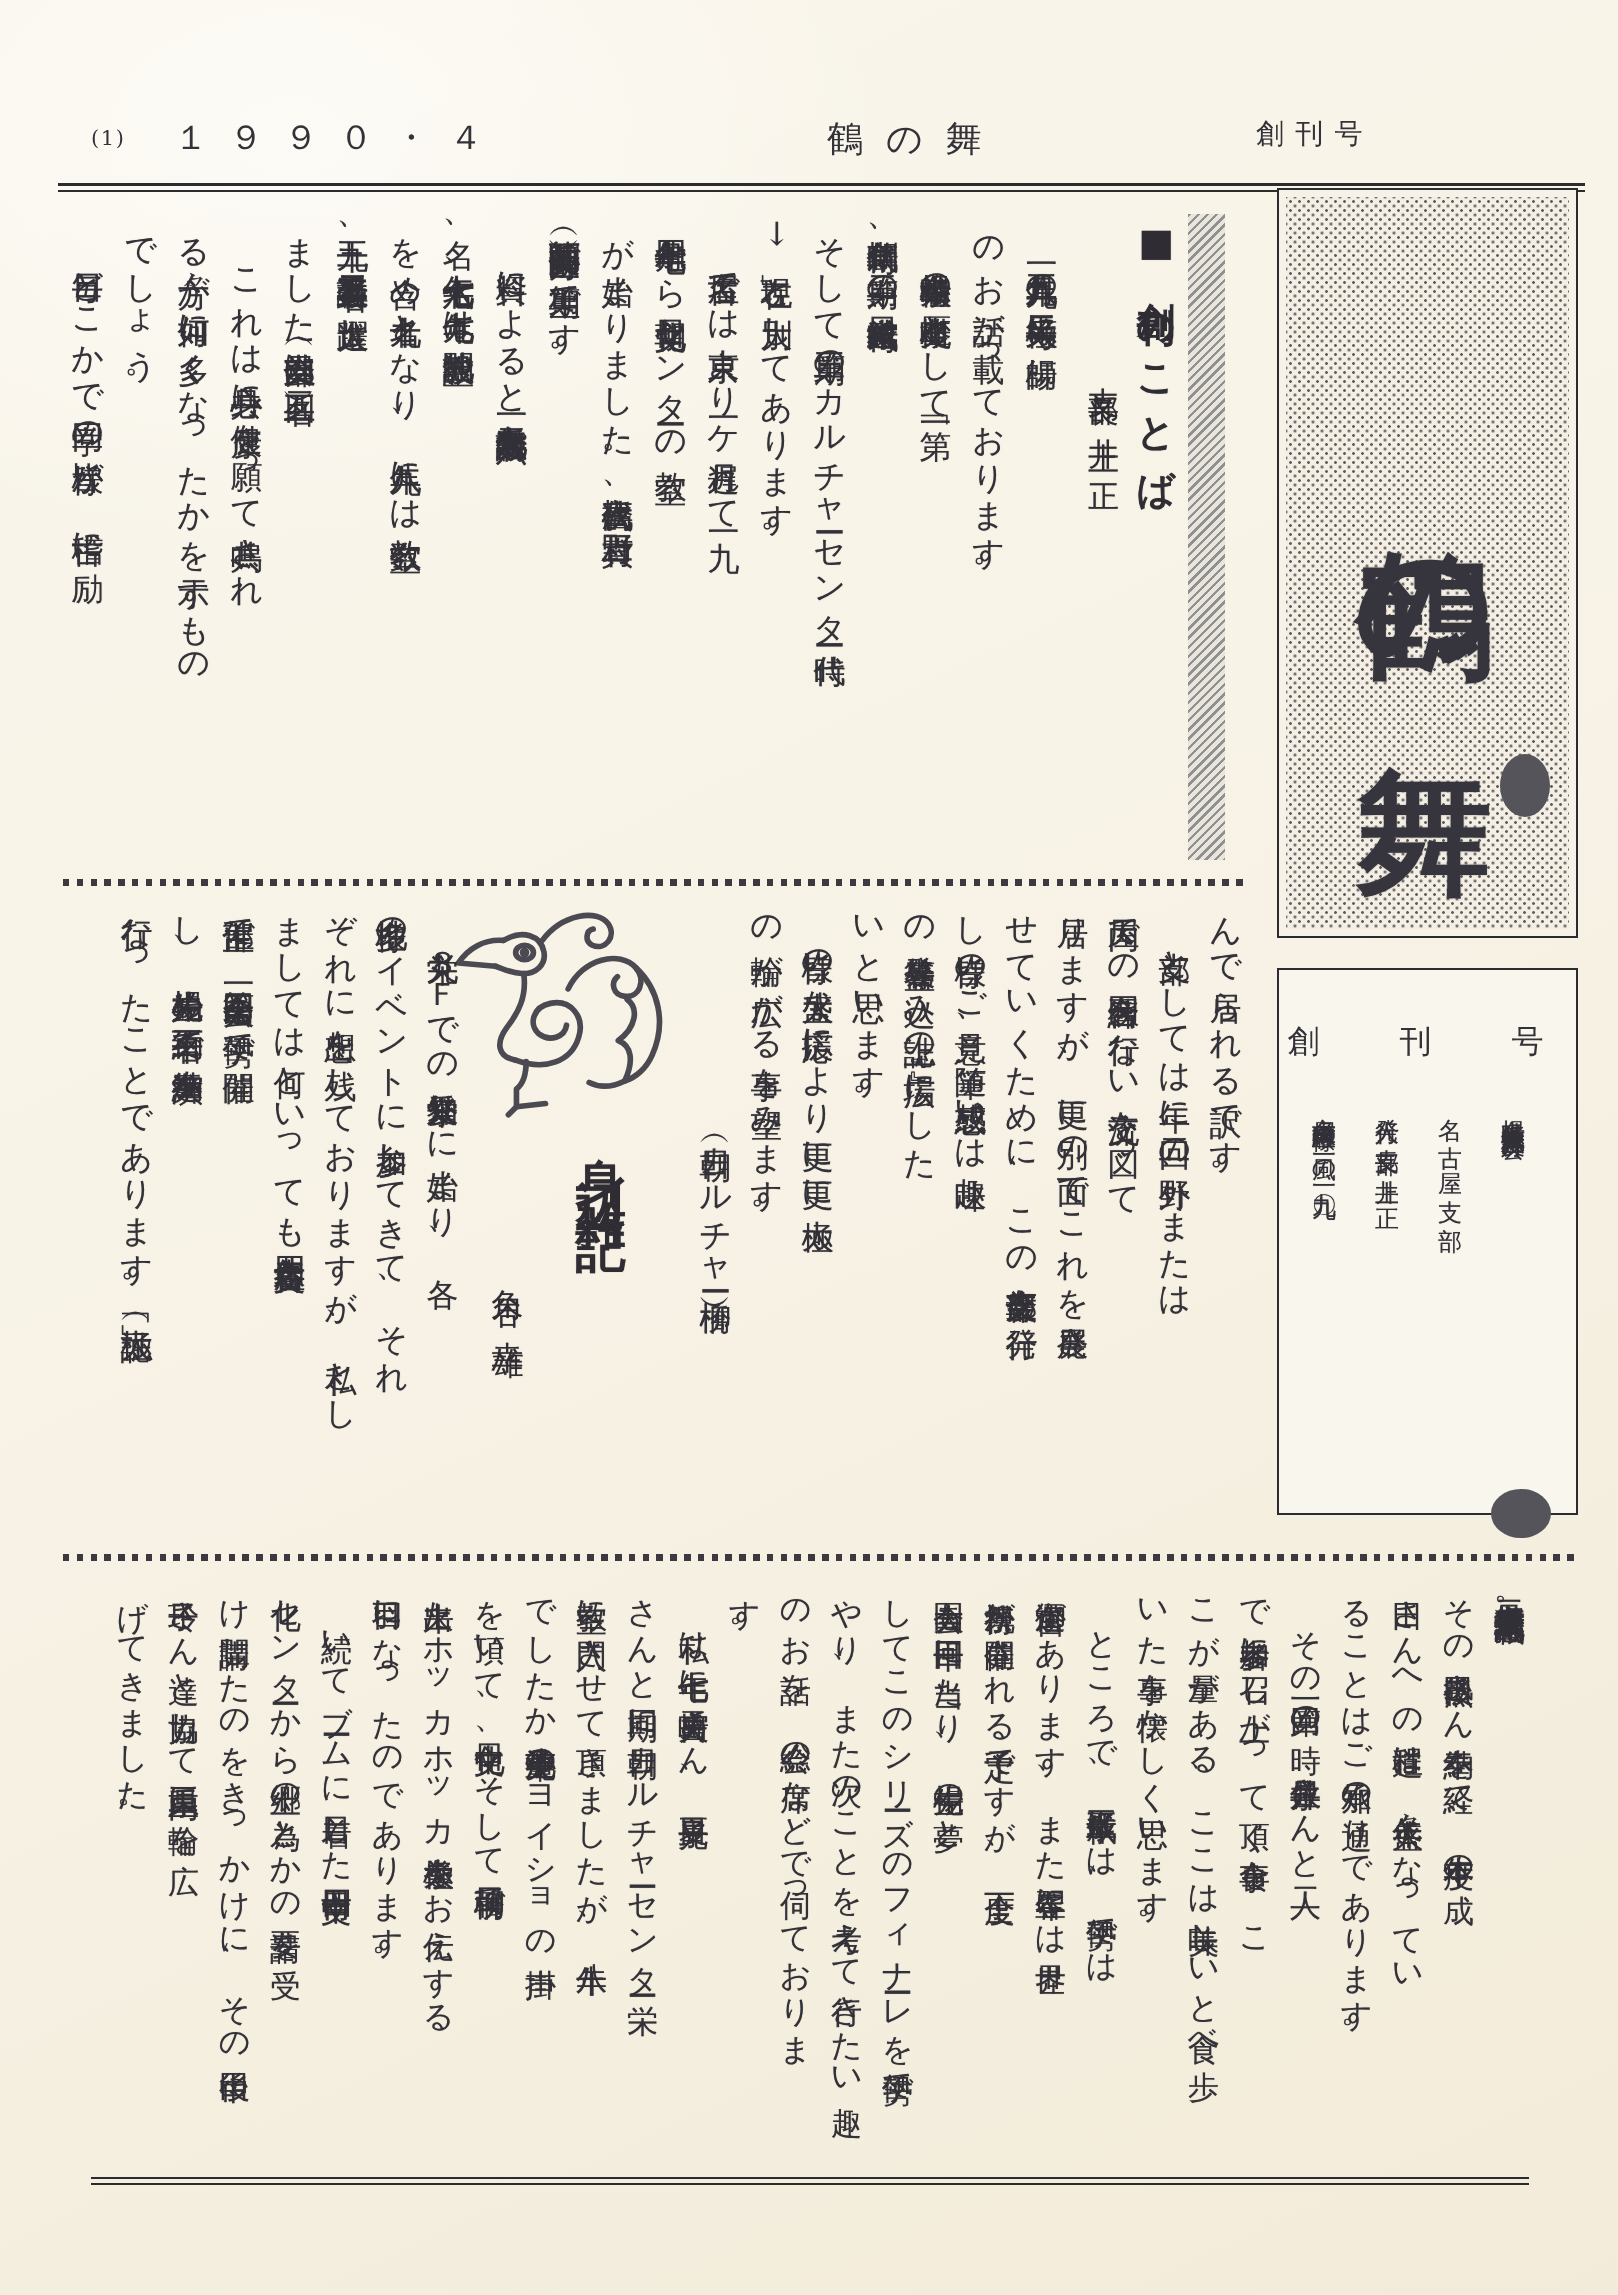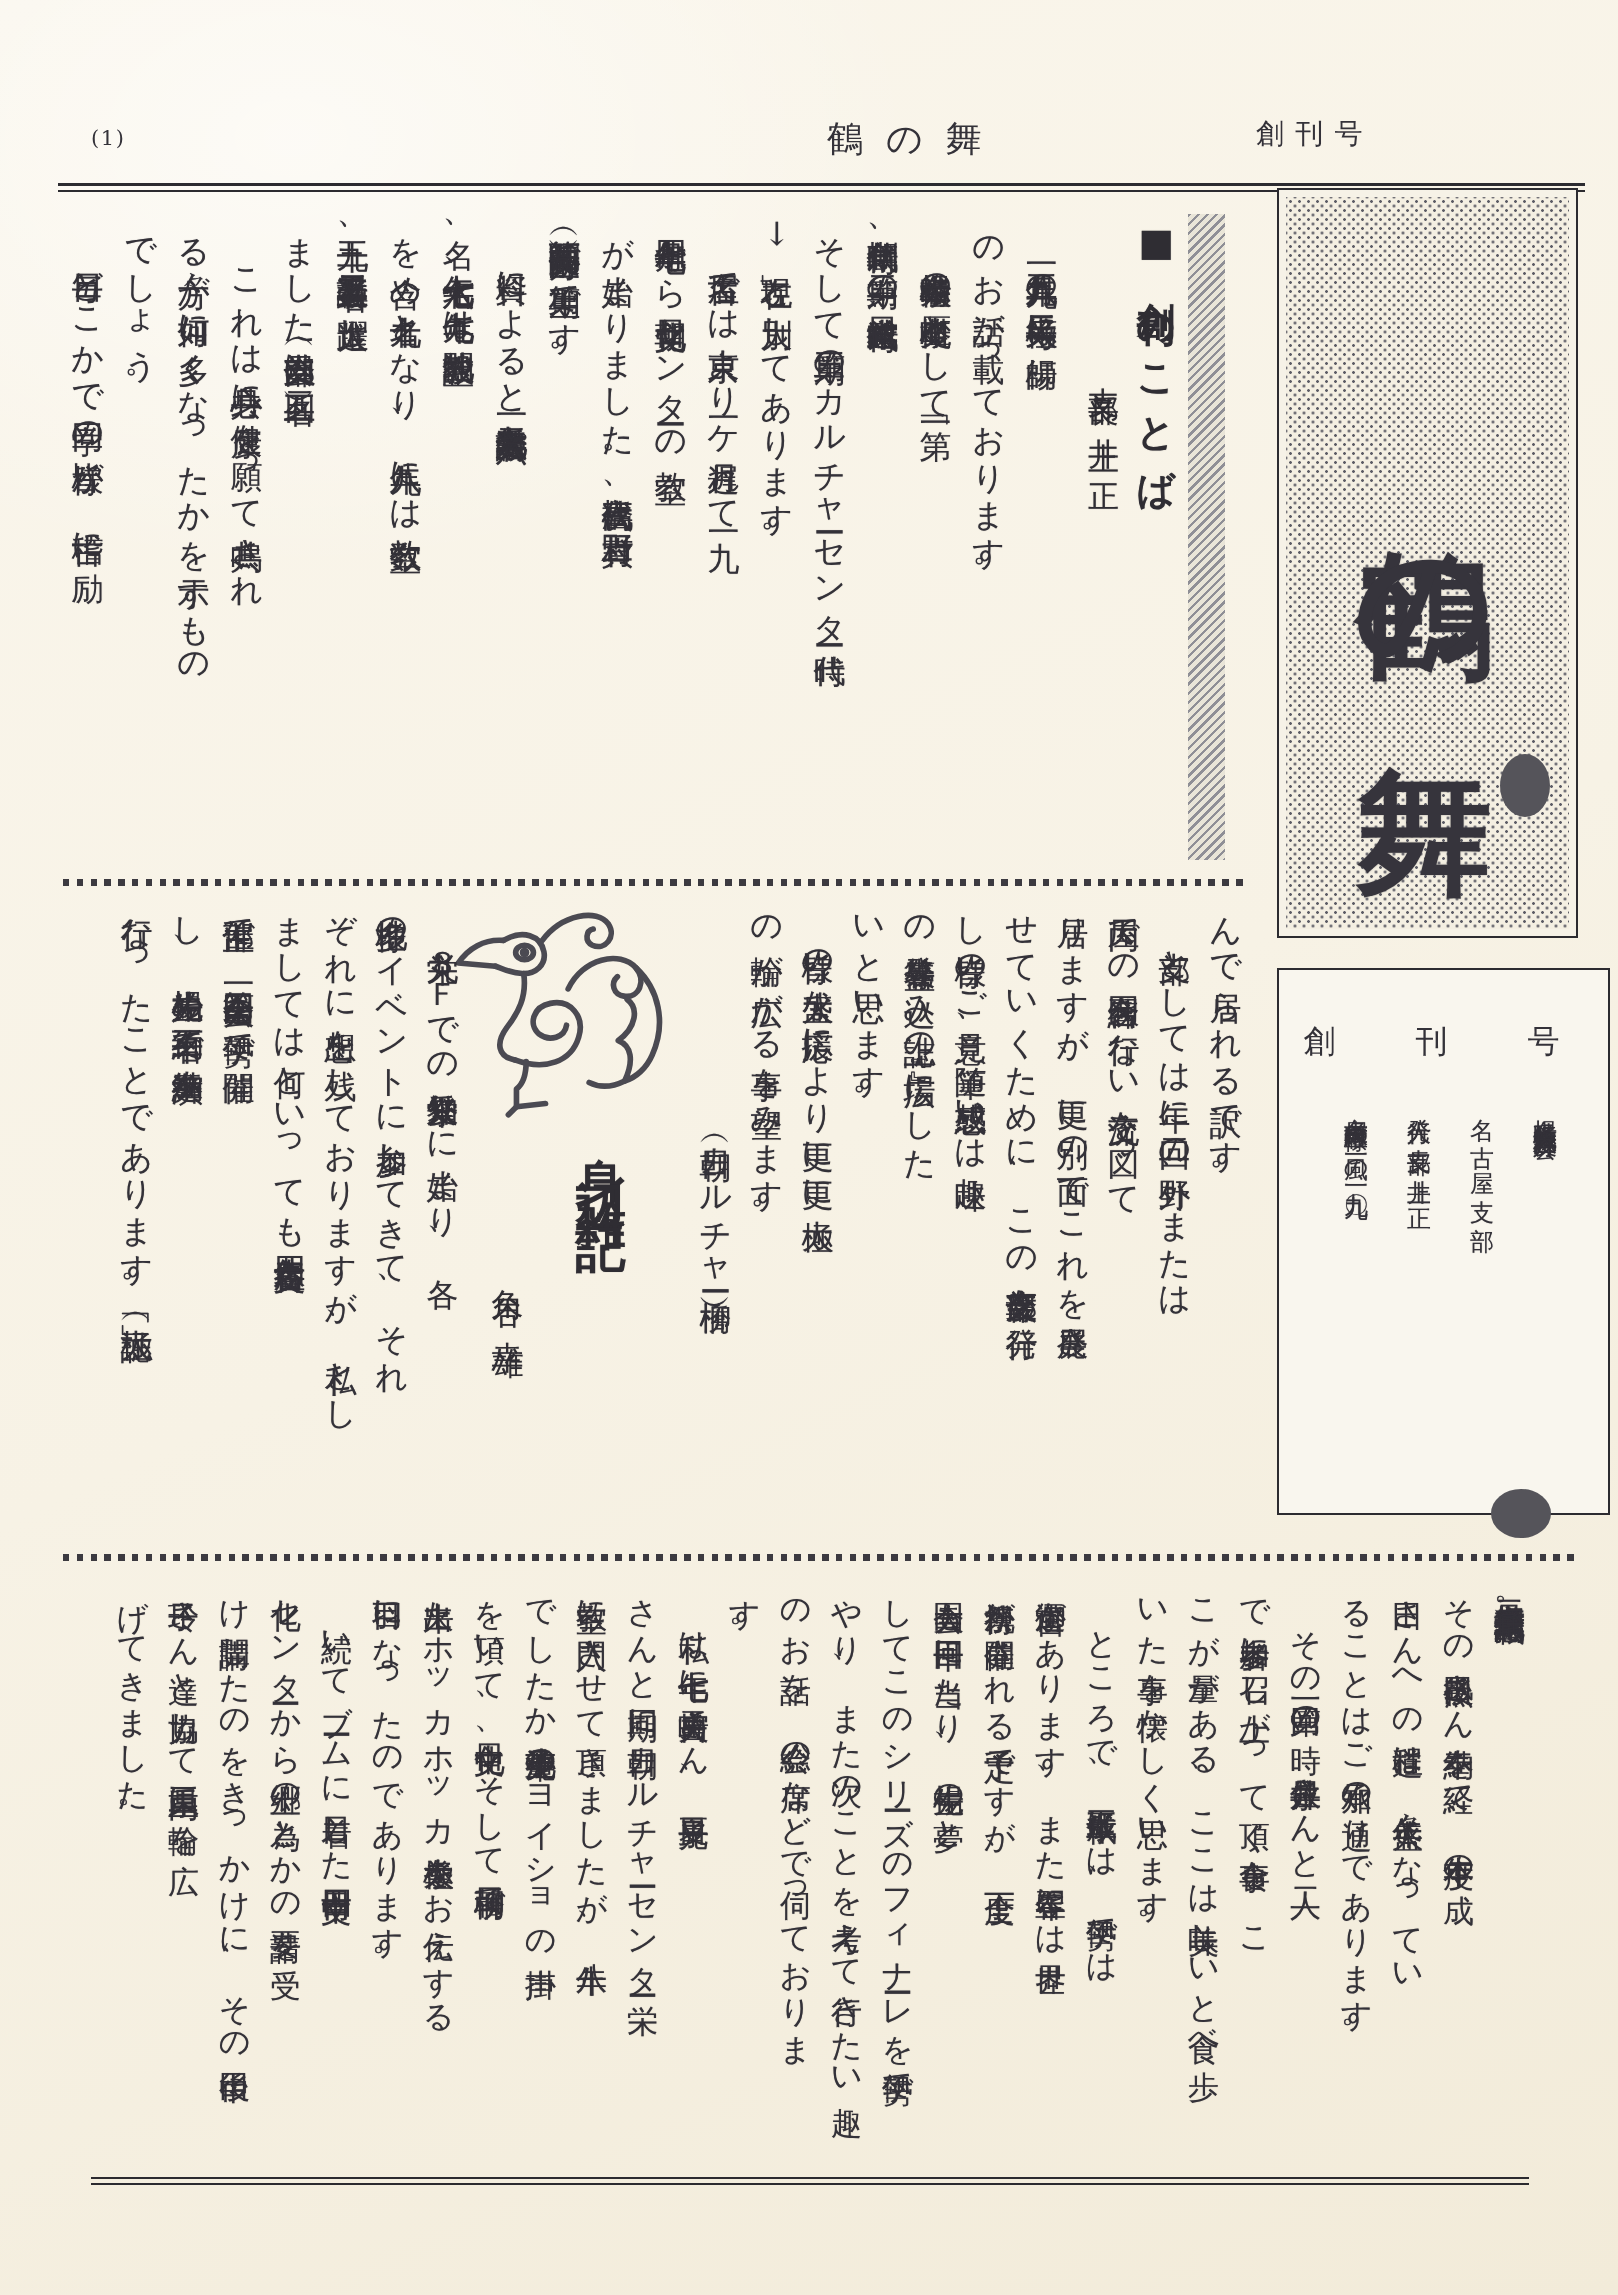--- a/index.html
+++ b/index.html
@@ -32,21 +32,21 @@
   .masthead-dots{width:100%;height:100%;position:relative;
     background-color:#f4efe2;
     background-image:radial-gradient(#5d5d66 1.3px,transparent 1.5px),
                      radial-gradient(#5d5d66 1.3px,transparent 1.5px);
     background-size:9px 9px;background-position:0 0,4.5px 4.5px;}
   .masthead-title{position:absolute;inset:0;display:flex;align-items:center;justify-content:center;
     writing-mode:vertical-rl;text-orientation:upright;
     font-size:136px;font-weight:bold;letter-spacing:29px;color:#36343c;
     text-shadow:0 0 1.6px rgba(40,40,48,.5);}
   
-  .colophon{position:absolute;left:1277px;top:968px;width:333px;height:547px;
+  .colophon{position:absolute;left:1277px;top:968px;width:301px;height:547px;
     border:2.4px solid #2c2b30;background:#f9f6ee;box-sizing:border-box;}
   .colophon-header{position:absolute;top:50px;left:0;right:0;text-align:center;
     font-size:32px;letter-spacing:24px;color:#343239;white-space:nowrap;}
   .colophon-cols{top:130px;right:32px;height:389px;font-size:24px;letter-spacing:1.6px;}
   .colophon-cols .vcol{line-height:63px;}
   
   .vcols{position:absolute;writing-mode:vertical-rl;text-orientation:upright;
     color:#333138;text-shadow:0 0 0.8px rgba(35,33,40,.45);}
   .vcol{white-space:nowrap;}
   .a1p1{left:61px;top:215px;height:665px;font-size:32px;letter-spacing:0.8px;}
@@ -72,20 +72,21 @@
   .hole{position:absolute;background:#55545a;border-radius:50%;z-index:6;}
   .hole1{left:1500px;top:754px;width:50px;height:63px;}
   .hole2{left:1491px;top:1489px;width:60px;height:49px;}
 </style>
 </head>
 <body>
 
 <div class="page">
 
   <span class="hdr-item pnum">(1)</span>
+  <span class="hdr-item hdate">１９９０・４</span>
   <span class="hdr-item htitle">鶴の舞</span>
   <span class="hdr-item hissue">創刊号</span>
   <div class="rule-double top-rule"></div>
 
   <div class="masthead">
     <div class="masthead-dots">
       <div class="masthead-title">鶴の舞</div>
     </div>
   </div>
 

